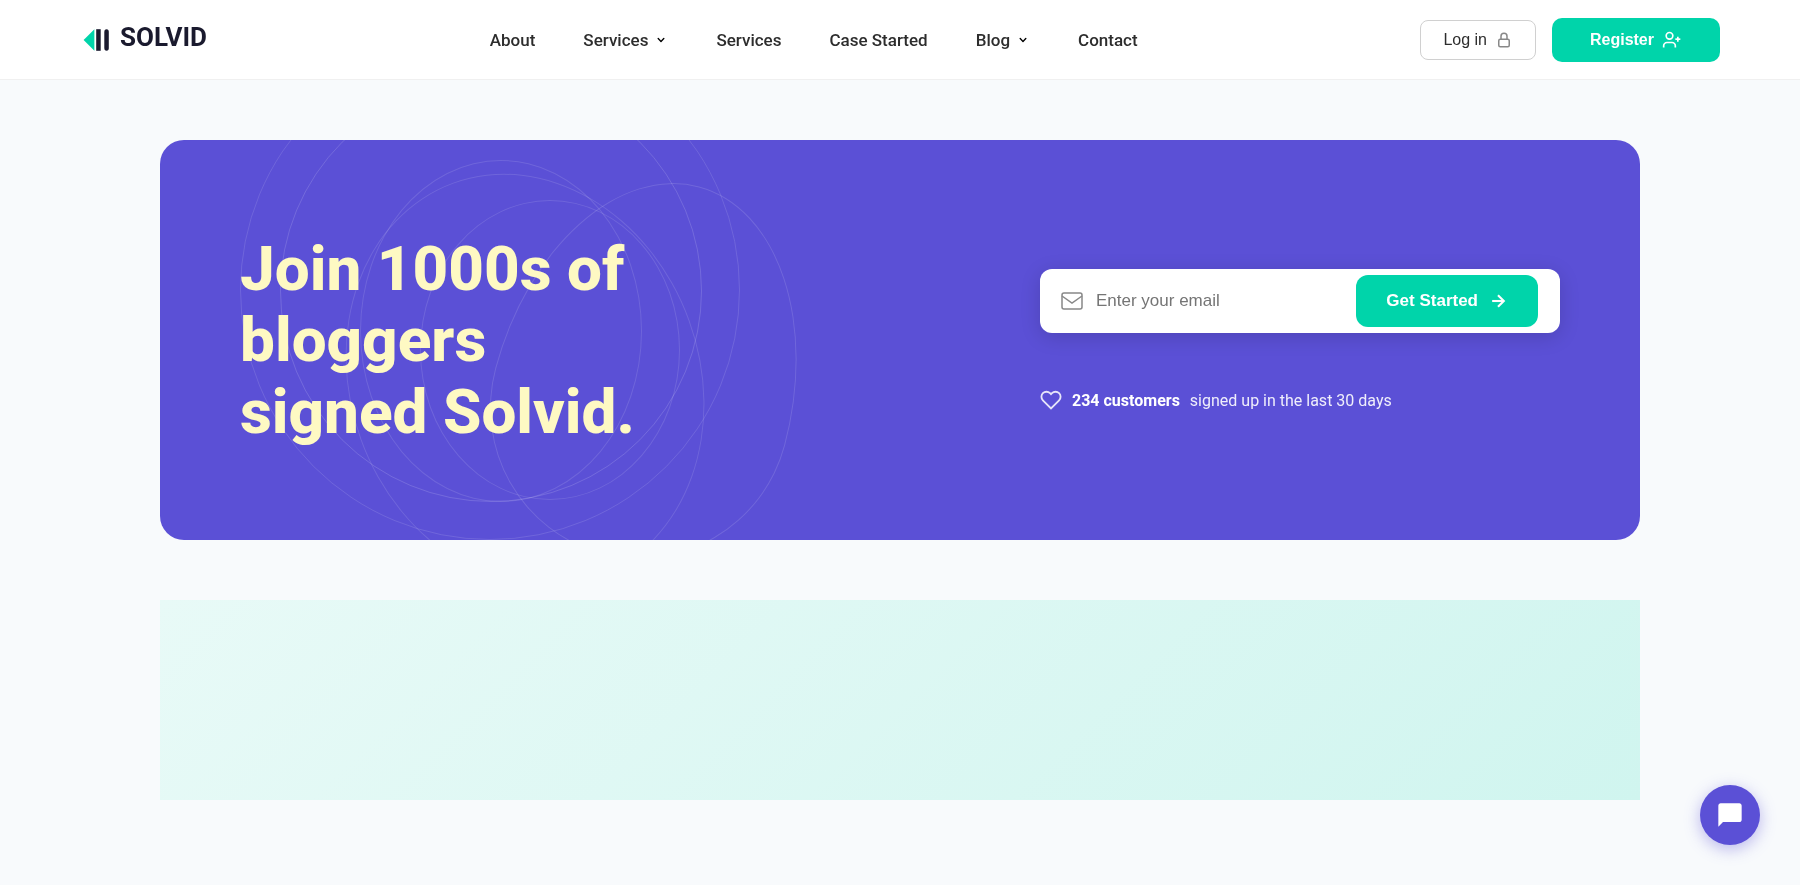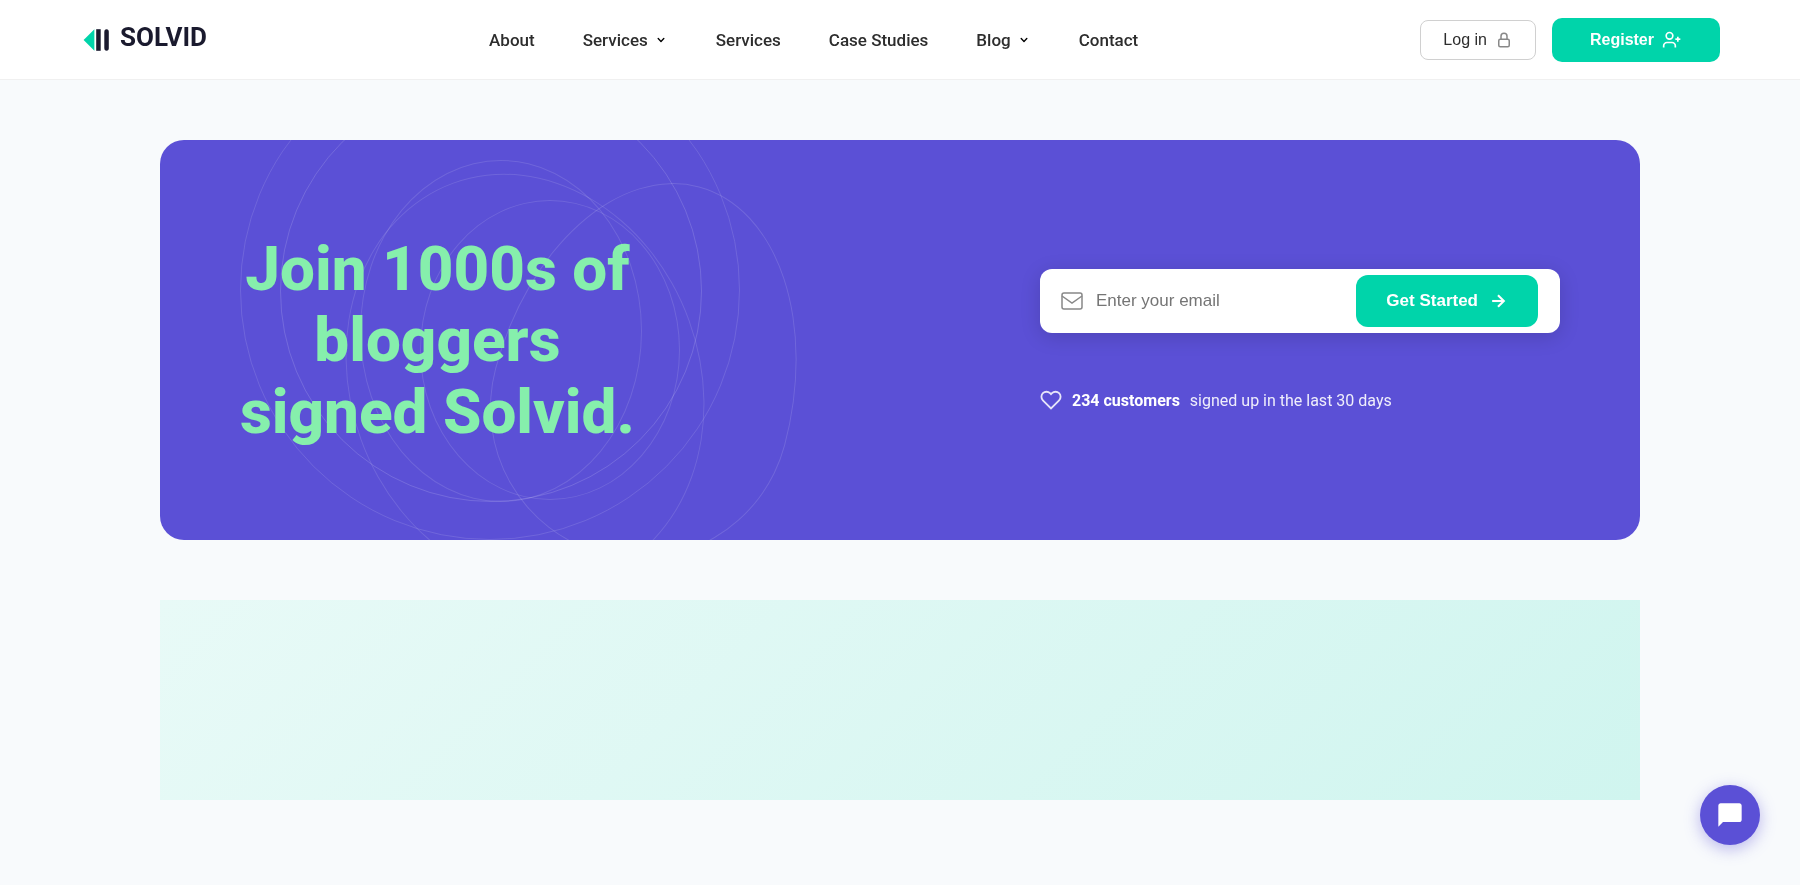--- a/index.html
+++ b/index.html
@@ -157,23 +157,22 @@
     }
 
     .hero-text {
       max-width: 500px;
       position: relative;
       z-index: 2;
     }
     .hero-text h1 {
       font-size: 62px;
       font-weight: 800;
-      color: #86efac;
+      color: #fef9c3;
       line-height: 1.15;
-      text-align: center;
     }
 
     .hero-right {
       position: relative;
       z-index: 2;
       display: flex;
       flex-direction: column;
       gap: 20px;
       min-width: 520px;
     }
@@ -289,21 +288,21 @@
         <a href="#">Services</a>
         <svg viewBox="0 0 20 20" fill="currentColor">
           <path fill-rule="evenodd" d="M5.293 7.293a1 1 0 011.414 0L10 10.586l3.293-3.293a1 1 0 111.414 1.414l-4 4a1 1 0 01-1.414 0l-4-4a1 1 0 010-1.414z" clip-rule="evenodd"></path>
         </svg>
       </span>
     </li>
     <li>
       <a href="#">Services</a>
     </li>
     <li>
-      <a href="#">Case Studies</a>
+      <a href="#">Case Started</a>
     </li>
     <li>
       <span class="has-arrow">
         <a href="#">Blog</a>
         <svg viewBox="0 0 20 20" fill="currentColor">
           <path fill-rule="evenodd" d="M5.293 7.293a1 1 0 011.414 0L10 10.586l3.293-3.293a1 1 0 111.414 1.414l-4 4a1 1 0 01-1.414 0l-4-4a1 1 0 010-1.414z" clip-rule="evenodd"></path>
         </svg>
       </span>
     </li>
     <li>

